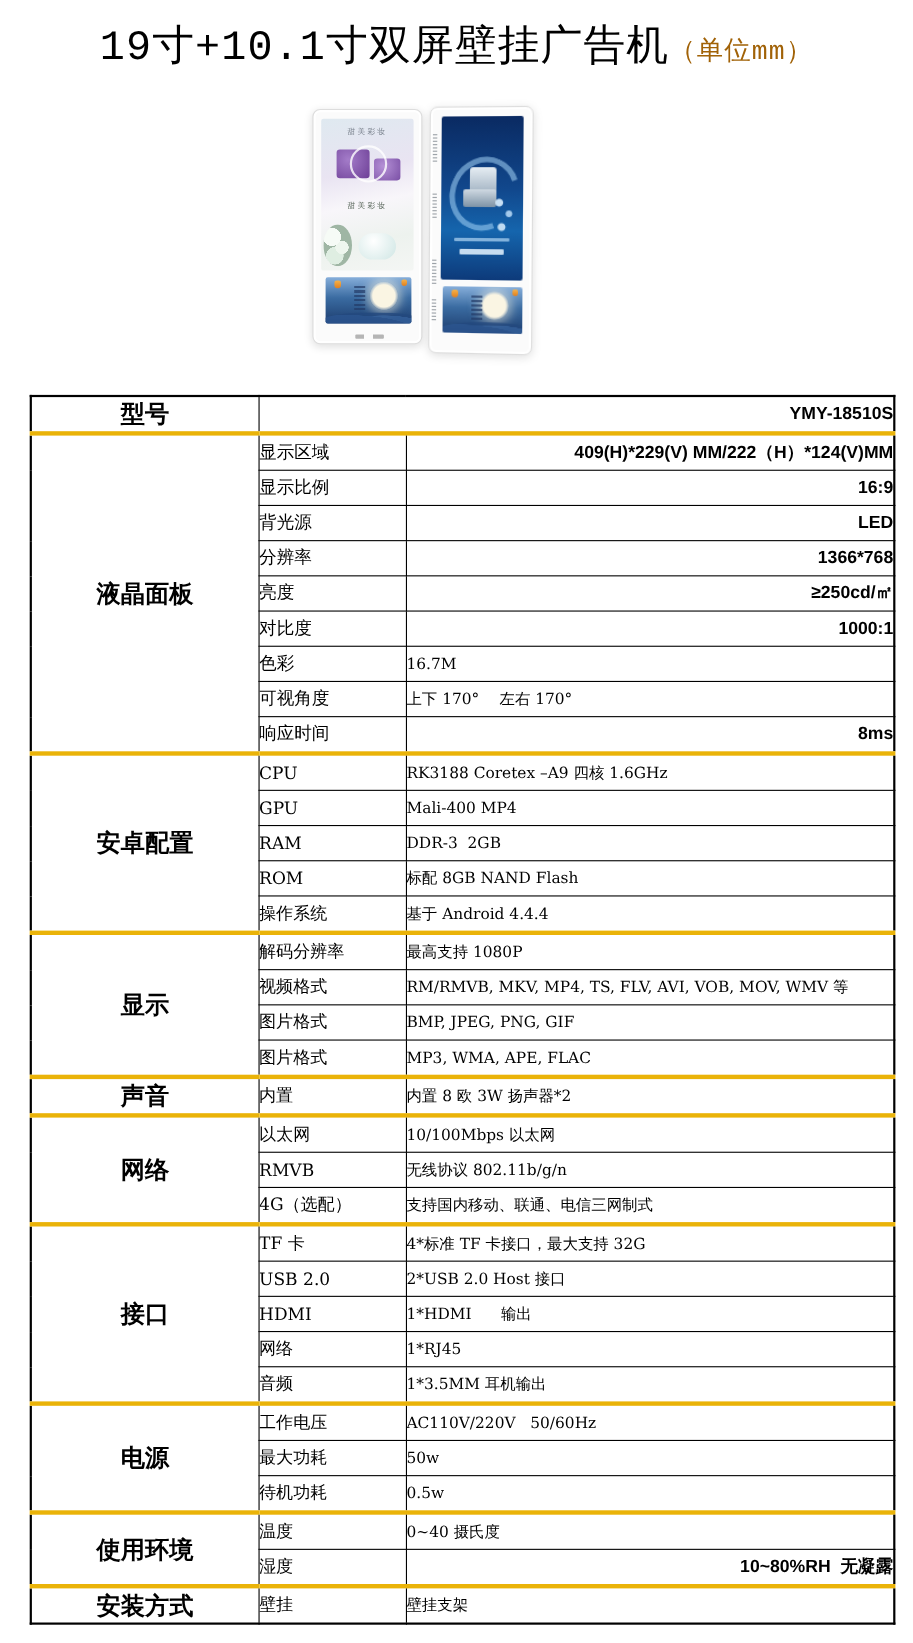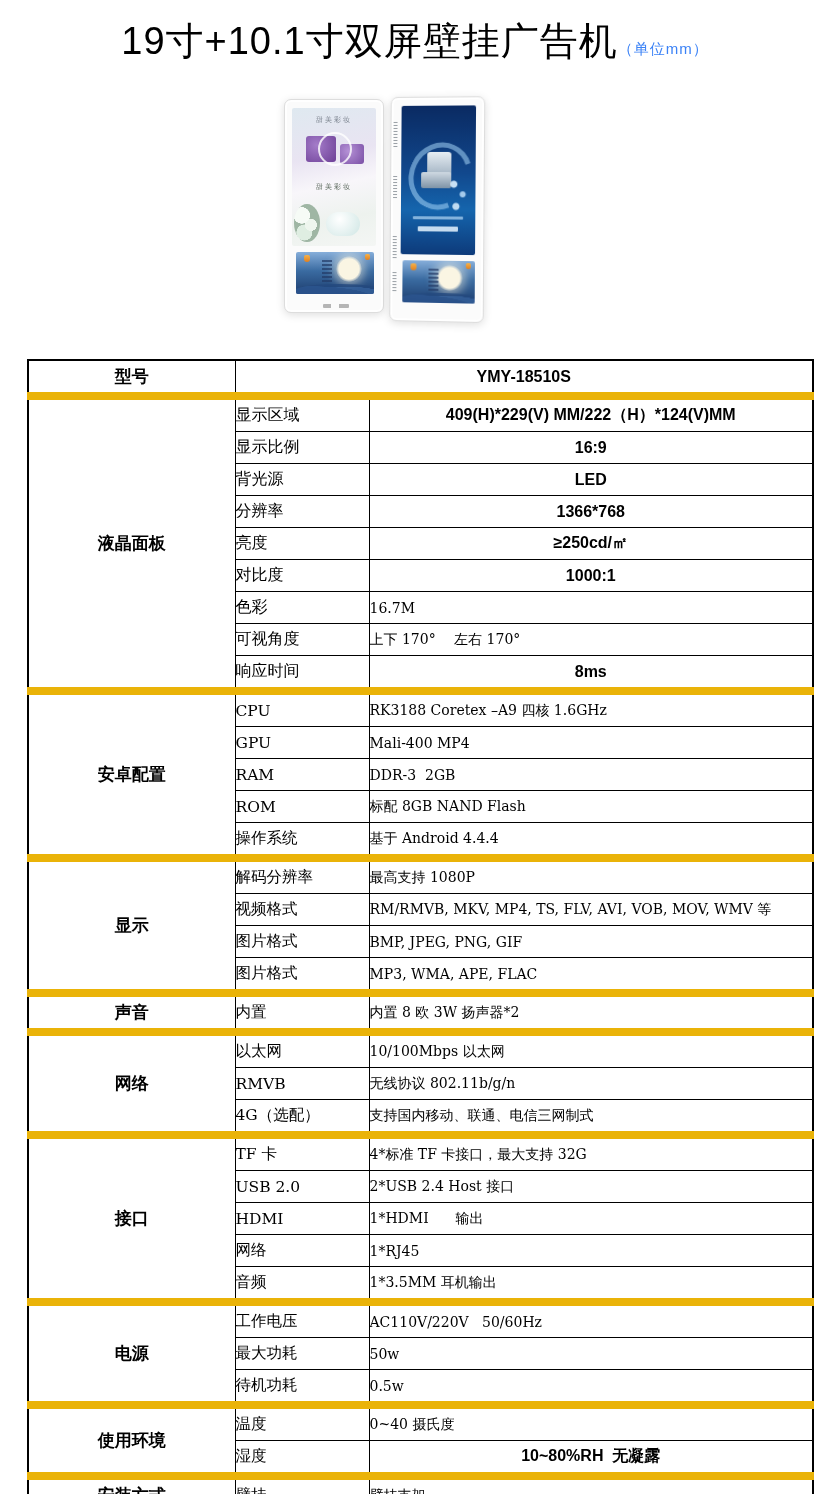--- a/index.html
+++ b/index.html
@@ -1,21 +1,21 @@
 <!DOCTYPE html>
 <html><head>
 <meta charset="utf-8">
 <style>
   html,body{margin:0;padding:0;background:#fff;}
   body{width:830px;height:1494px;position:relative;font-family:"Liberation Sans",sans-serif;color:#000;overflow:hidden;}
 
   
   .title-row{padding-top:16px;text-align:center;white-space:nowrap;}
-  .title-main{font-family:Liberation Sans, sans-serif;font-size:38px;font-weight:500;letter-spacing:1px;}
-  .title-unit{font-family:Liberation Sans, sans-serif;font-size:15px;color:#3b82f6;letter-spacing:1px;}
+  .title-main{font-family:Liberation Mono, monospace;font-size:38px;font-weight:500;letter-spacing:1px;}
+  .title-unit{font-family:Liberation Mono, monospace;font-size:24px;color:#a16207;letter-spacing:1px;}
 
   
   .devices{position:relative;height:236px;margin-top:30px;}
   .device{position:absolute;background:#fbfbfb;border:1px solid #ddd;border-radius:7px;
           box-shadow:0 2px 8px rgba(0,0,0,.13), inset 0 0 0 2px #fff;}
   .device-left{left:284px;top:2px;width:98px;height:212px;}
   .device-right{left:390px;top:0;width:92px;height:222px;transform:perspective(900px) rotateY(-7deg) rotateZ(.4deg);transform-origin:left center;}
   .scr{position:absolute;overflow:hidden;border-radius:2px;}
   .scr-top-l{left:7px;top:8px;width:84px;height:138px;background:linear-gradient(168deg,#dfe9f0 0%,#e9e4f2 35%,#f8f6fa 55%,#edf2ee 78%,#f4f6f4 100%);}
   .scr-top-r{left:10px;top:8px;width:74px;height:148px;background:linear-gradient(180deg,#0a2a62 0%,#11488d 45%,#1565ad 70%,#0d3a7a 100%);}
@@ -50,25 +50,25 @@
          background:linear-gradient(90deg,#b5b5b5 0 8px,transparent 8px 16px,#b5b5b5 16px 24px);border-radius:1px;}
   .vents{position:absolute;left:2px;top:24px;width:4px;height:170px;
          background:repeating-linear-gradient(180deg,#9aa0a6 0 1px,transparent 1px 3px);
          -webkit-mask:linear-gradient(180deg,#000 0 26px,transparent 26px 52px,#000 52px 78px,transparent 78px 112px,#000 112px 138px,transparent 138px 150px,#000 150px 170px);
          mask:linear-gradient(180deg,#000 0 26px,transparent 26px 52px,#000 52px 78px,transparent 78px 112px,#000 112px 138px,transparent 138px 150px,#000 150px 170px);}
 
   
   .spec-wrap{margin:26px 0 0 27px;}
   table.spec{border-collapse:collapse;table-layout:fixed;width:785px;border:2px solid #000;}
   table.spec th,table.spec td{border:1px solid #000;height:31px;padding:0;vertical-align:middle;overflow:hidden;}
-  tr.sec-top>th,tr.sec-top>td{border-top:8px solid #eab308;}
-  .c1{font-family:"Liberation Sans",sans-serif;font-weight:bold;font-size:17px;text-align:center;}
+  tr.sec-top>th,tr.sec-top>td{border-top:4px solid #eab308;}
+  .c1{font-family:"Liberation Sans",sans-serif;font-weight:bold;font-size:22px;text-align:center;}
   .c2-sans{font-family:"Liberation Sans",sans-serif;font-weight:500;font-size:16px;text-align:left;padding:0 4px 0 10px;}
   .c2-serif{font-family:"DejaVu Serif",serif;font-weight:normal;font-size:15.5px;text-align:left;padding:0 4px 0 10px;margin-left:12px;}
-  .v-bold{font-family:"Liberation Sans",sans-serif;font-weight:bold;font-size:16px;text-align:center;padding:0 4px 0 13px;white-space:pre-wrap;}
+  .v-bold{font-family:"Liberation Sans",sans-serif;font-weight:bold;font-size:16px;text-align:right;padding:0 4px 0 13px;white-space:pre-wrap;}
   .v-serif{font-family:"DejaVu Serif",serif;font-weight:normal;font-size:14px;text-align:left;padding:0 4px 0 13px;white-space:pre-wrap;}
   .hdrv{padding-left:20px;}
 
   
   .footnote{margin:20px 0 0 30px;font-family:"DejaVu Serif",serif;font-size:17.5px;}
   .fn-star{color:#ff0000;font-family:"DejaVu Serif",serif;}
 </style>
 </head>
 <body>
 
@@ -221,21 +221,21 @@
           <td class="c2-serif">4G（选配）</td>
           <td class="v-serif">支持国内移动、联通、电信三网制式</td>
         </tr>
         <tr class="sec-top">
           <th class="c1" rowspan="5">接口</th>
           <td class="c2-serif">TF 卡</td>
           <td class="v-serif">4*标准 TF 卡接口，最大支持 32G</td>
         </tr>
         <tr>
           <td class="c2-serif">USB 2.0</td>
-          <td class="v-serif">2*USB 2.4 Host 接口</td>
+          <td class="v-serif">2*USB 2.0 Host 接口</td>
         </tr>
         <tr>
           <td class="c2-serif">HDMI</td>
           <td class="v-serif">1*HDMI      输出</td>
         </tr>
         <tr>
           <td class="c2-serif">网络</td>
           <td class="v-serif">1*RJ45</td>
         </tr>
         <tr>

